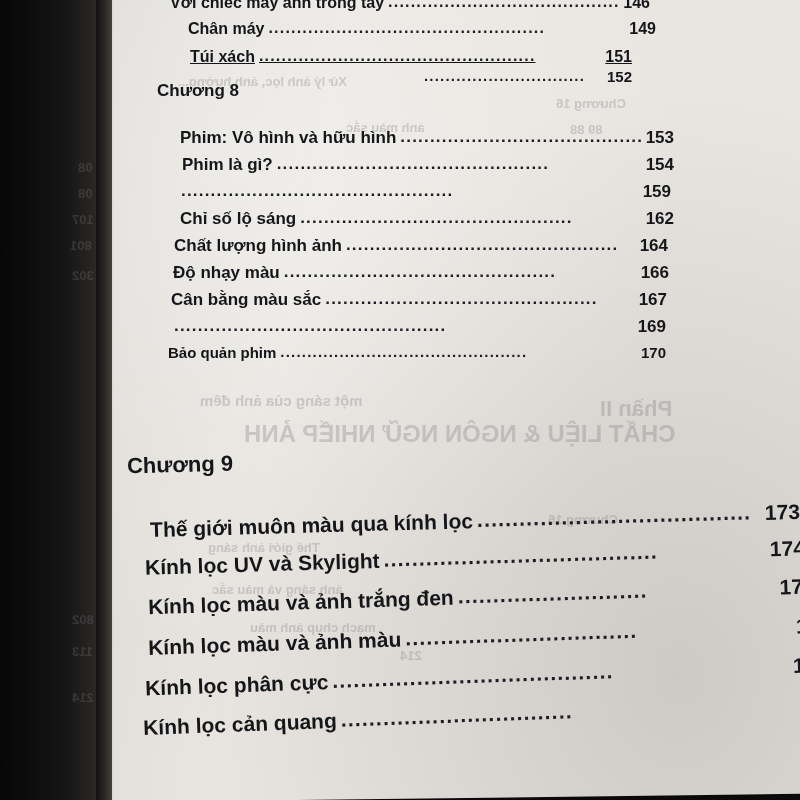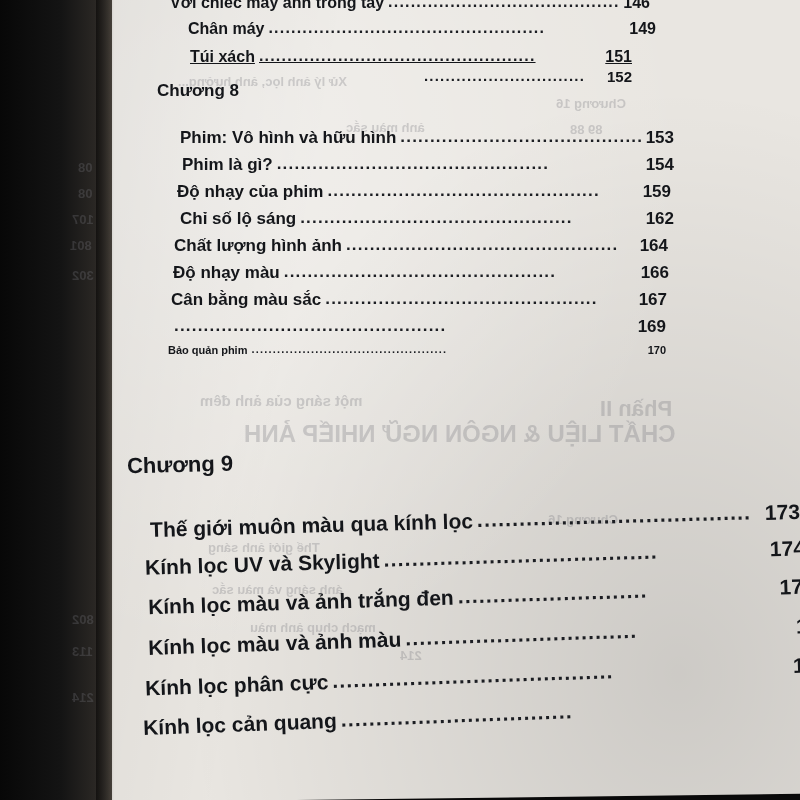--- a/index.html
+++ b/index.html
@@ -200,21 +200,20 @@
       <span class="toc-page">153</span>
     </div>
 
     <div class="toc-row" style="left:182px; top:155px; width:492px; font-size:17px;align-items:center;">
       <span class="toc-title">Phim là gì?</span>
       <span class="toc-dots">..............................................</span>
       <span class="toc-page">154</span>
     </div>
 
     <div class="toc-row" style="left:177px; top:182px; width:494px; font-size:17px;">
-      <span class="toc-title">Độ nhạy của phim</span>
       <span class="toc-dots">..............................................</span>
       <span class="toc-page">159</span>
     </div>
 
     <div class="toc-row" style="left:180px; top:209px; width:494px; font-size:17px;">
       <span class="toc-title">Chỉ số lộ sáng</span>
       <span class="toc-dots">..............................................</span>
       <span class="toc-page">162</span>
     </div>
 
@@ -234,21 +233,21 @@
       <span class="toc-title">Cân bằng màu sắc</span>
       <span class="toc-dots">..............................................</span>
       <span class="toc-page">167</span>
     </div>
 
     <div class="toc-row" style="left:170px; top:317px; width:496px; font-size:17px;">
       <span class="toc-dots">..............................................</span>
       <span class="toc-page">169</span>
     </div>
 
-    <div class="toc-row" style="left:168px; top:344px; width:498px; font-size:11px;">
+    <div class="toc-row" style="left:168px; top:344px; width:498px; font-size:15px;">
       <span class="toc-title">Bảo quản phim</span>
       <span class="toc-dots">..............................................</span>
       <span class="toc-page">170</span>
     </div>
 
     <div class="chapter-head" style="left:127px; top:452px; font-size:22px; transform:rotate(-1.4deg);">Chương 9</div>
 
     <div class="toc-row big" style="left:150px; top:509px; width:650px; transform:rotate(-1.6deg);">
       <span class="toc-title">Thế giới muôn màu qua kính lọc</span>
       <span class="toc-dots">.......................................</span>

